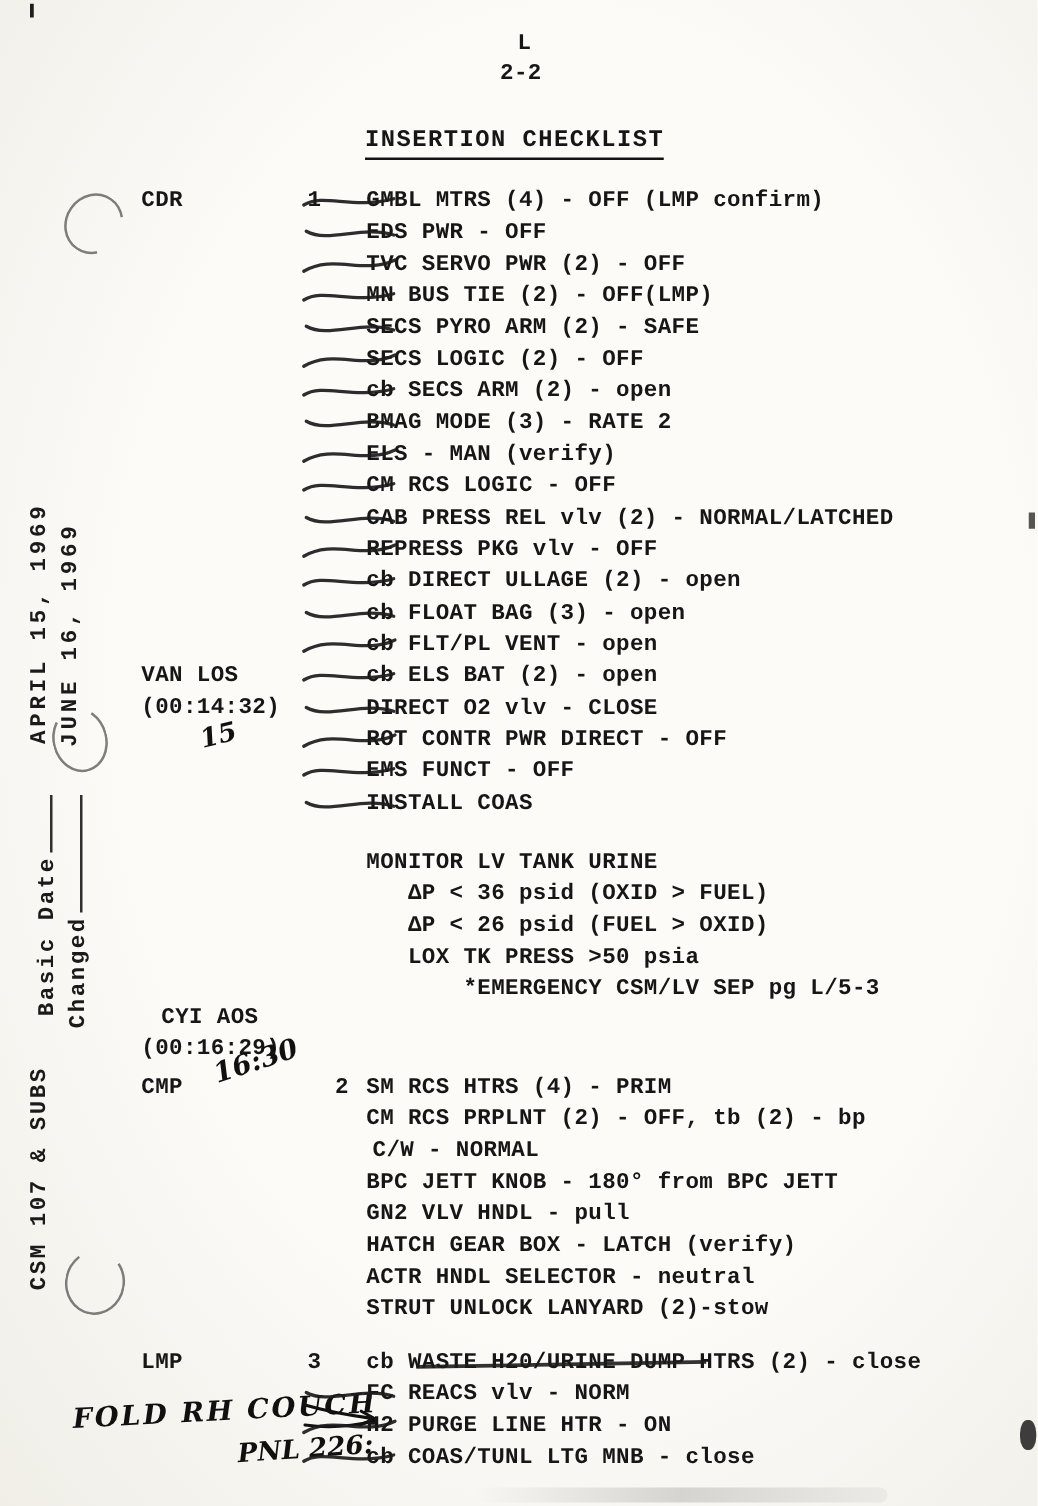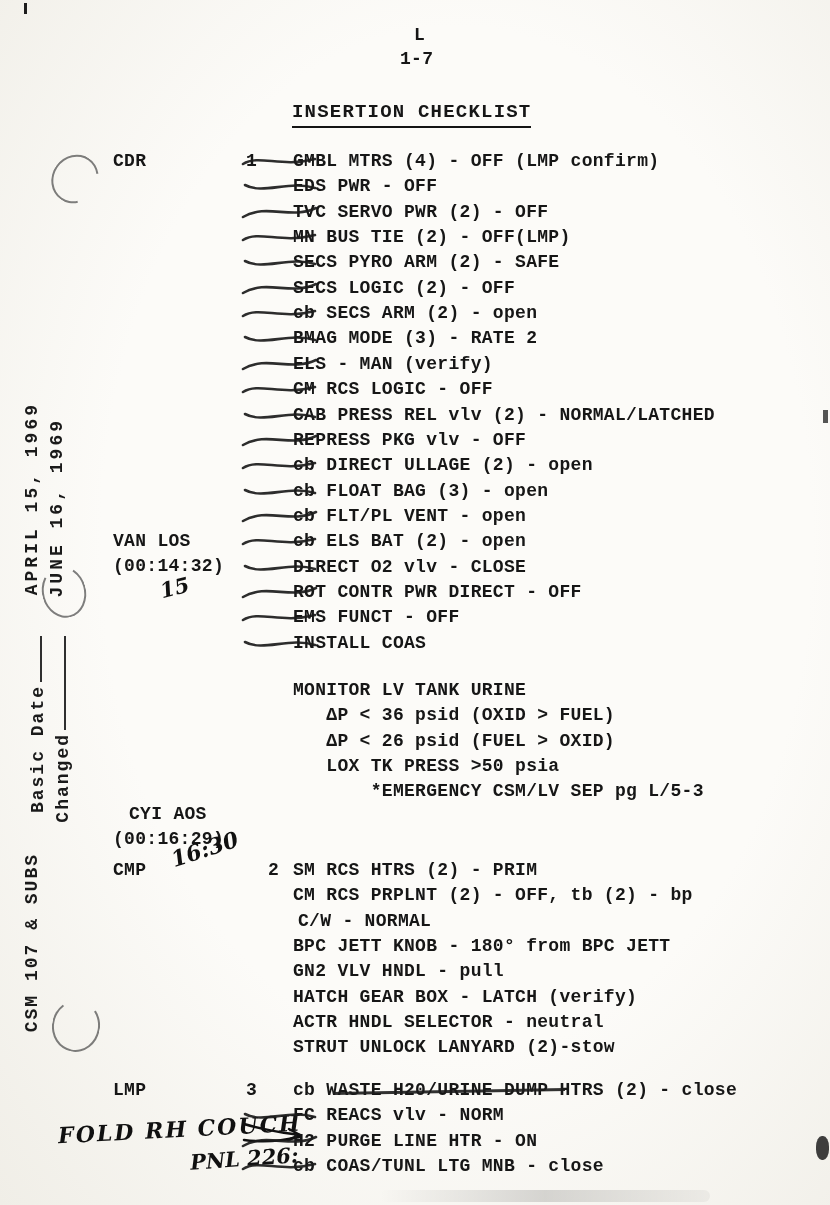--- a/index.html
+++ b/index.html
@@ -60,21 +60,21 @@
   .item { position:absolute; }
   .tick { position:absolute; left:-52px; top:1px; opacity:.92; }
   .strike { position:absolute; left:40px; top:11px; width:232px; height:2.6px;
             background:#1c1c1c; transform:rotate(-1deg); opacity:.9; }
   .arrow-svg { position:absolute; }
 </style>
 </head>
 <body>
 
 <div class="tw page-letter">L</div>
-<div class="tw page-number">1-7</div>
+<div class="tw page-number">2-2</div>
 <div class="tw title">INSERTION CHECKLIST</div>
 
 <div class="vertical v-april">APRIL 15, 1969</div>
 <div class="vertical v-june">JUNE 16, 1969</div>
 <div class="vertical v-basic">Basic Date</div>
 <div class="vertical v-changed">Changed</div>
 <div class="vertical v-csm">CSM 107 &amp; SUBS</div>
 <div class="blank-line line-basic"></div>
 <div class="blank-line line-changed"></div>
 
@@ -165,21 +165,21 @@
     <div class="tw item" style="left: 293px; top: 631.65px;"><span>INSTALL COAS</span><svg width="78" height="22" viewBox="0 0 78 22" class="tick">
         <path d="M4 9 C 22 19, 48 4, 74 12" fill="none" stroke="#1c1c1c" stroke-width="2.6" stroke-linecap="round"></path>
       </svg></div>
     <div class="tw item" style="left: 293px; top: 679px;"><span>MONITOR LV TANK URINE</span></div>
     <div class="tw item" style="left: 293px; top: 704.35px;"><span>   ΔP &lt; 36 psid (OXID &gt; FUEL)</span></div>
     <div class="tw item" style="left: 293px; top: 729.7px;"><span>   ΔP &lt; 26 psid (FUEL &gt; OXID)</span></div>
     <div class="tw item" style="left: 293px; top: 755.05px;"><span>   LOX TK PRESS &gt;50 psia</span></div>
     <div class="tw item" style="left: 293px; top: 780.4px;"><span>       *EMERGENCY CSM/LV SEP pg L/5-3</span></div>
     <div class="tw" style="left: 113px; top: 859px;">CMP</div>
     <div class="tw" style="left: 268px; top: 859px;">2</div>
-    <div class="tw item" style="left: 293px; top: 859px;"><span>SM RCS HTRS (2) - PRIM</span></div>
+    <div class="tw item" style="left: 293px; top: 859px;"><span>SM RCS HTRS (4) - PRIM</span></div>
     <div class="tw item" style="left: 293px; top: 884.35px;"><span>CM RCS PRPLNT (2) - OFF, tb (2) - bp</span></div>
     <div class="tw item" style="left: 298px; top: 909.7px;"><span>C/W - NORMAL</span></div>
     <div class="tw item" style="left: 293px; top: 935.05px;"><span>BPC JETT KNOB - 180° from BPC JETT</span></div>
     <div class="tw item" style="left: 293px; top: 960.4px;"><span>GN2 VLV HNDL - pull</span></div>
     <div class="tw item" style="left: 293px; top: 985.75px;"><span>HATCH GEAR BOX - LATCH (verify)</span></div>
     <div class="tw item" style="left: 293px; top: 1011.1px;"><span>ACTR HNDL SELECTOR - neutral</span></div>
     <div class="tw item" style="left: 293px; top: 1036.45px;"><span>STRUT UNLOCK LANYARD (2)-stow</span></div>
     <div class="tw" style="left: 113px; top: 1079px;">LMP</div>
     <div class="tw" style="left: 246px; top: 1079px;">3</div>
     <div class="tw item" style="left: 293px; top: 1079px;"><span>cb WASTE H20/URINE DUMP HTRS (2) - close</span><div class="strike"></div></div>

